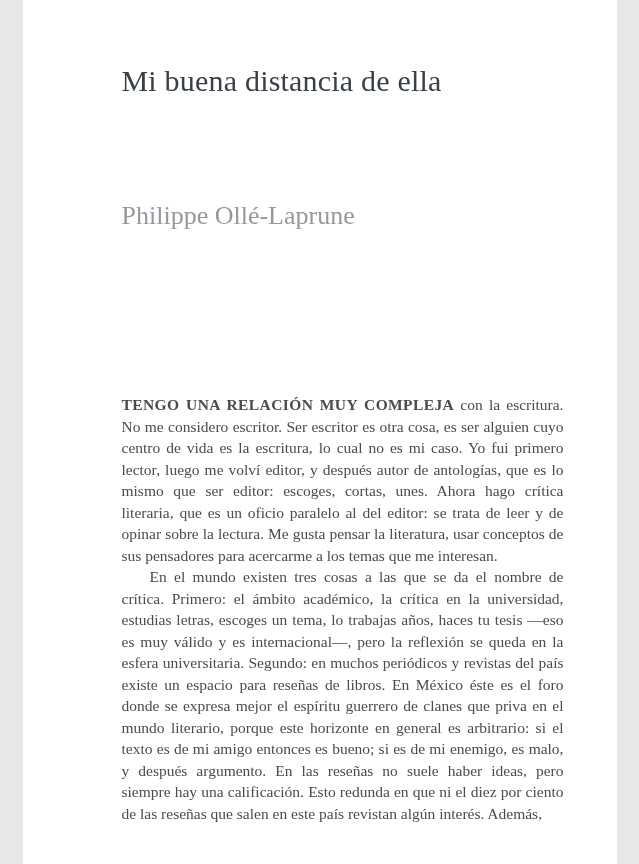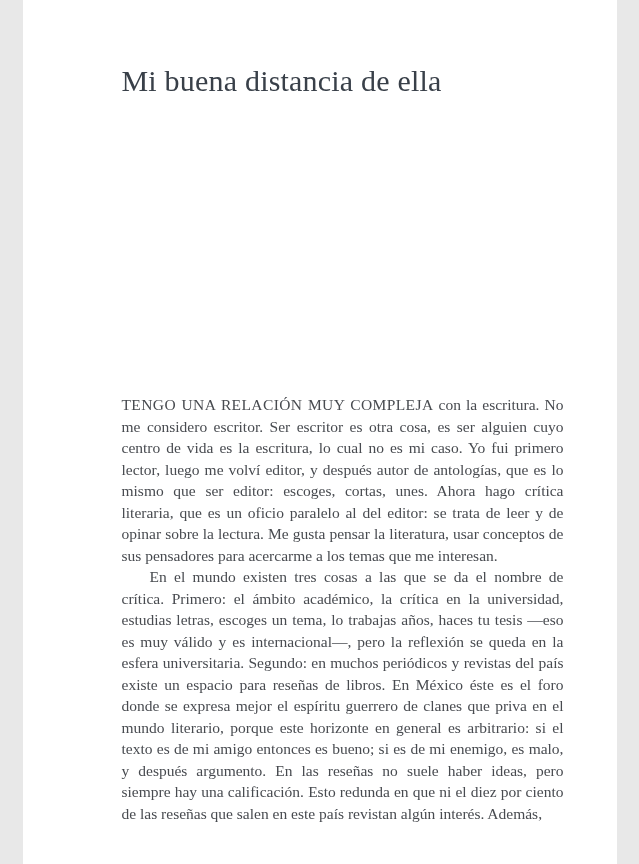--- a/index.html
+++ b/index.html
@@ -51,28 +51,29 @@
     -webkit-hyphens: auto;
   }
   .para {
     margin: 0;
     padding: 0;
   }
   .para.indent {
     text-indent: 28px;
   }
   .opening {
-    font-weight: 400;
+    font-weight: 700;
     letter-spacing: 0.4px;
   }
 </style>
 </head>
 <body>
 
 <div class="page">
   <h1 class="title">Mi buena distancia de ella</h1>
 
+  <div class="author">Philippe Ollé-Laprune</div>
 
   <div class="body-text">
     <p class="para"><span class="opening">TENGO UNA RELACIÓN MUY COMPLEJA</span><span> con la escritura. No me considero escritor. Ser escritor es otra cosa, es ser alguien cuyo centro de vida es la escritura, lo cual no es mi caso. Yo fui primero lector, luego me volví editor, y después autor de antologías, que es lo mismo que ser editor: escoges, cortas, unes. Ahora hago crítica literaria, que es un oficio paralelo al del editor: se trata de leer y de opinar sobre la lectura. Me gusta pensar la literatura, usar conceptos de sus pensadores para acercarme a los temas que me interesan.</span></p>
     <p class="para indent">En el mundo existen tres cosas a las que se da el nombre de crítica. Primero: el ámbito académico, la crítica en la universidad, estudias letras, escoges un tema, lo trabajas años, haces tu tesis —eso es muy válido y es internacional—, pero la reflexión se queda en la esfera universitaria. Segundo: en muchos periódicos y revistas del país existe un espacio para reseñas de libros. En México éste es el foro donde se expresa mejor el espíritu guerrero de clanes que priva en el mundo literario, porque este horizonte en general es arbitrario: si el texto es de mi amigo entonces es bueno; si es de mi enemigo, es malo, y después argumento. En las reseñas no suele haber ideas, pero siempre hay una calificación. Esto redunda en que ni el diez por ciento de las reseñas que salen en este país revistan algún interés. Además,</p>
   </div>
 </div>
 
 </body></html>

